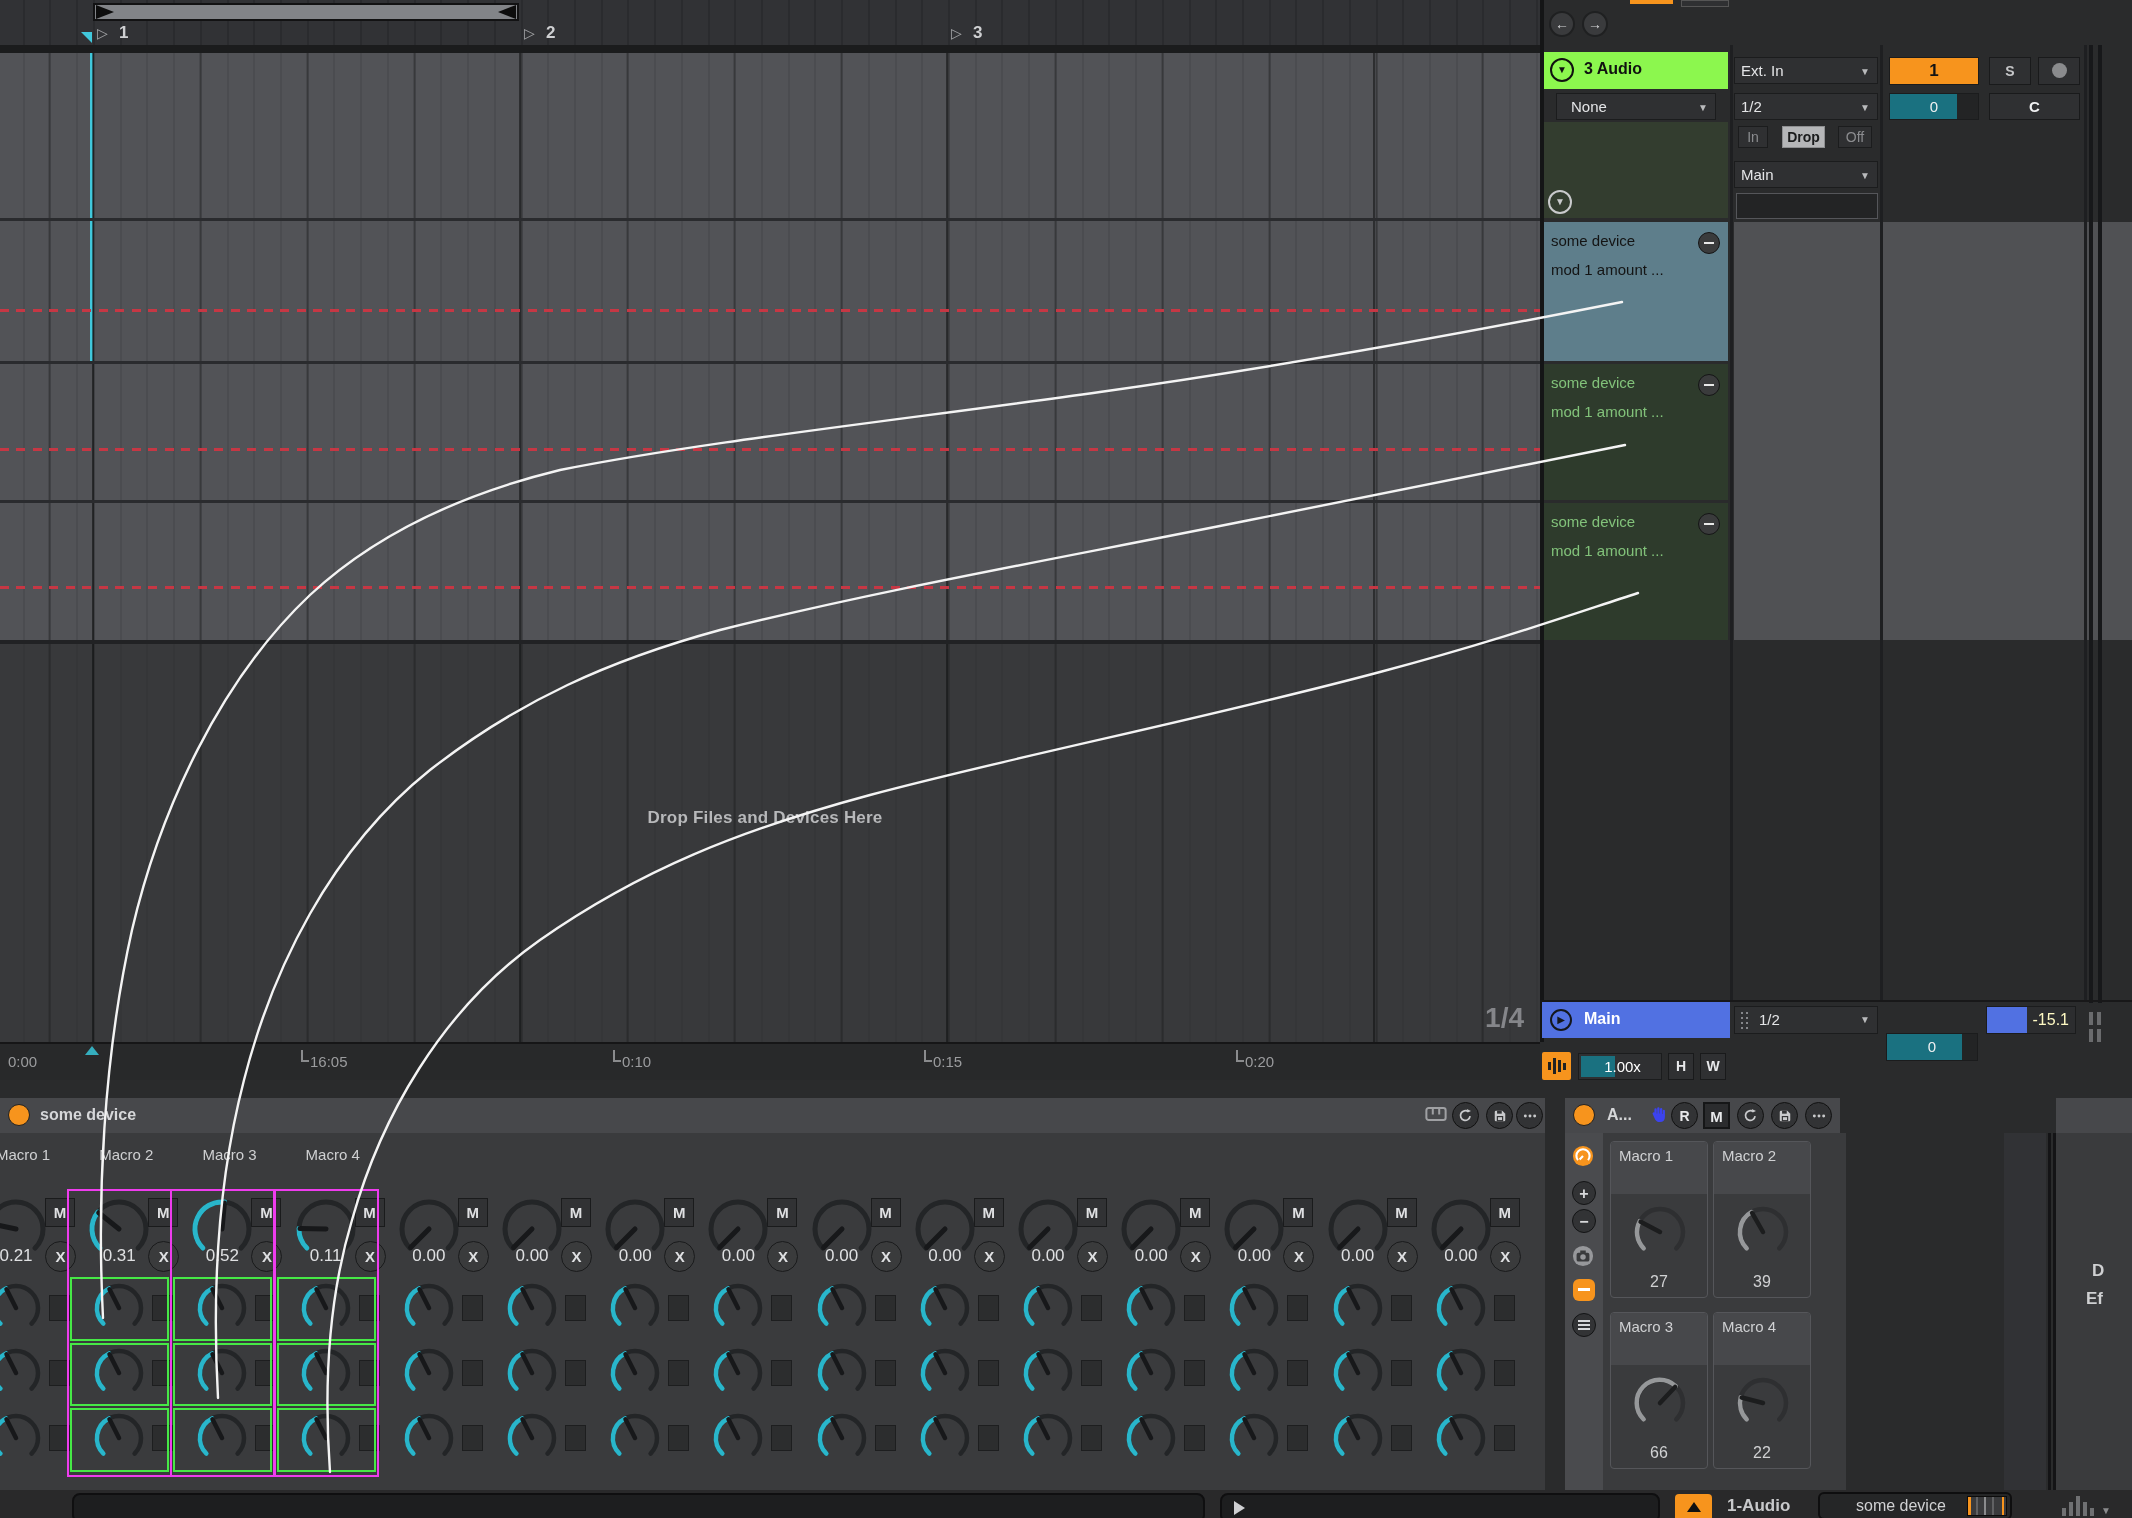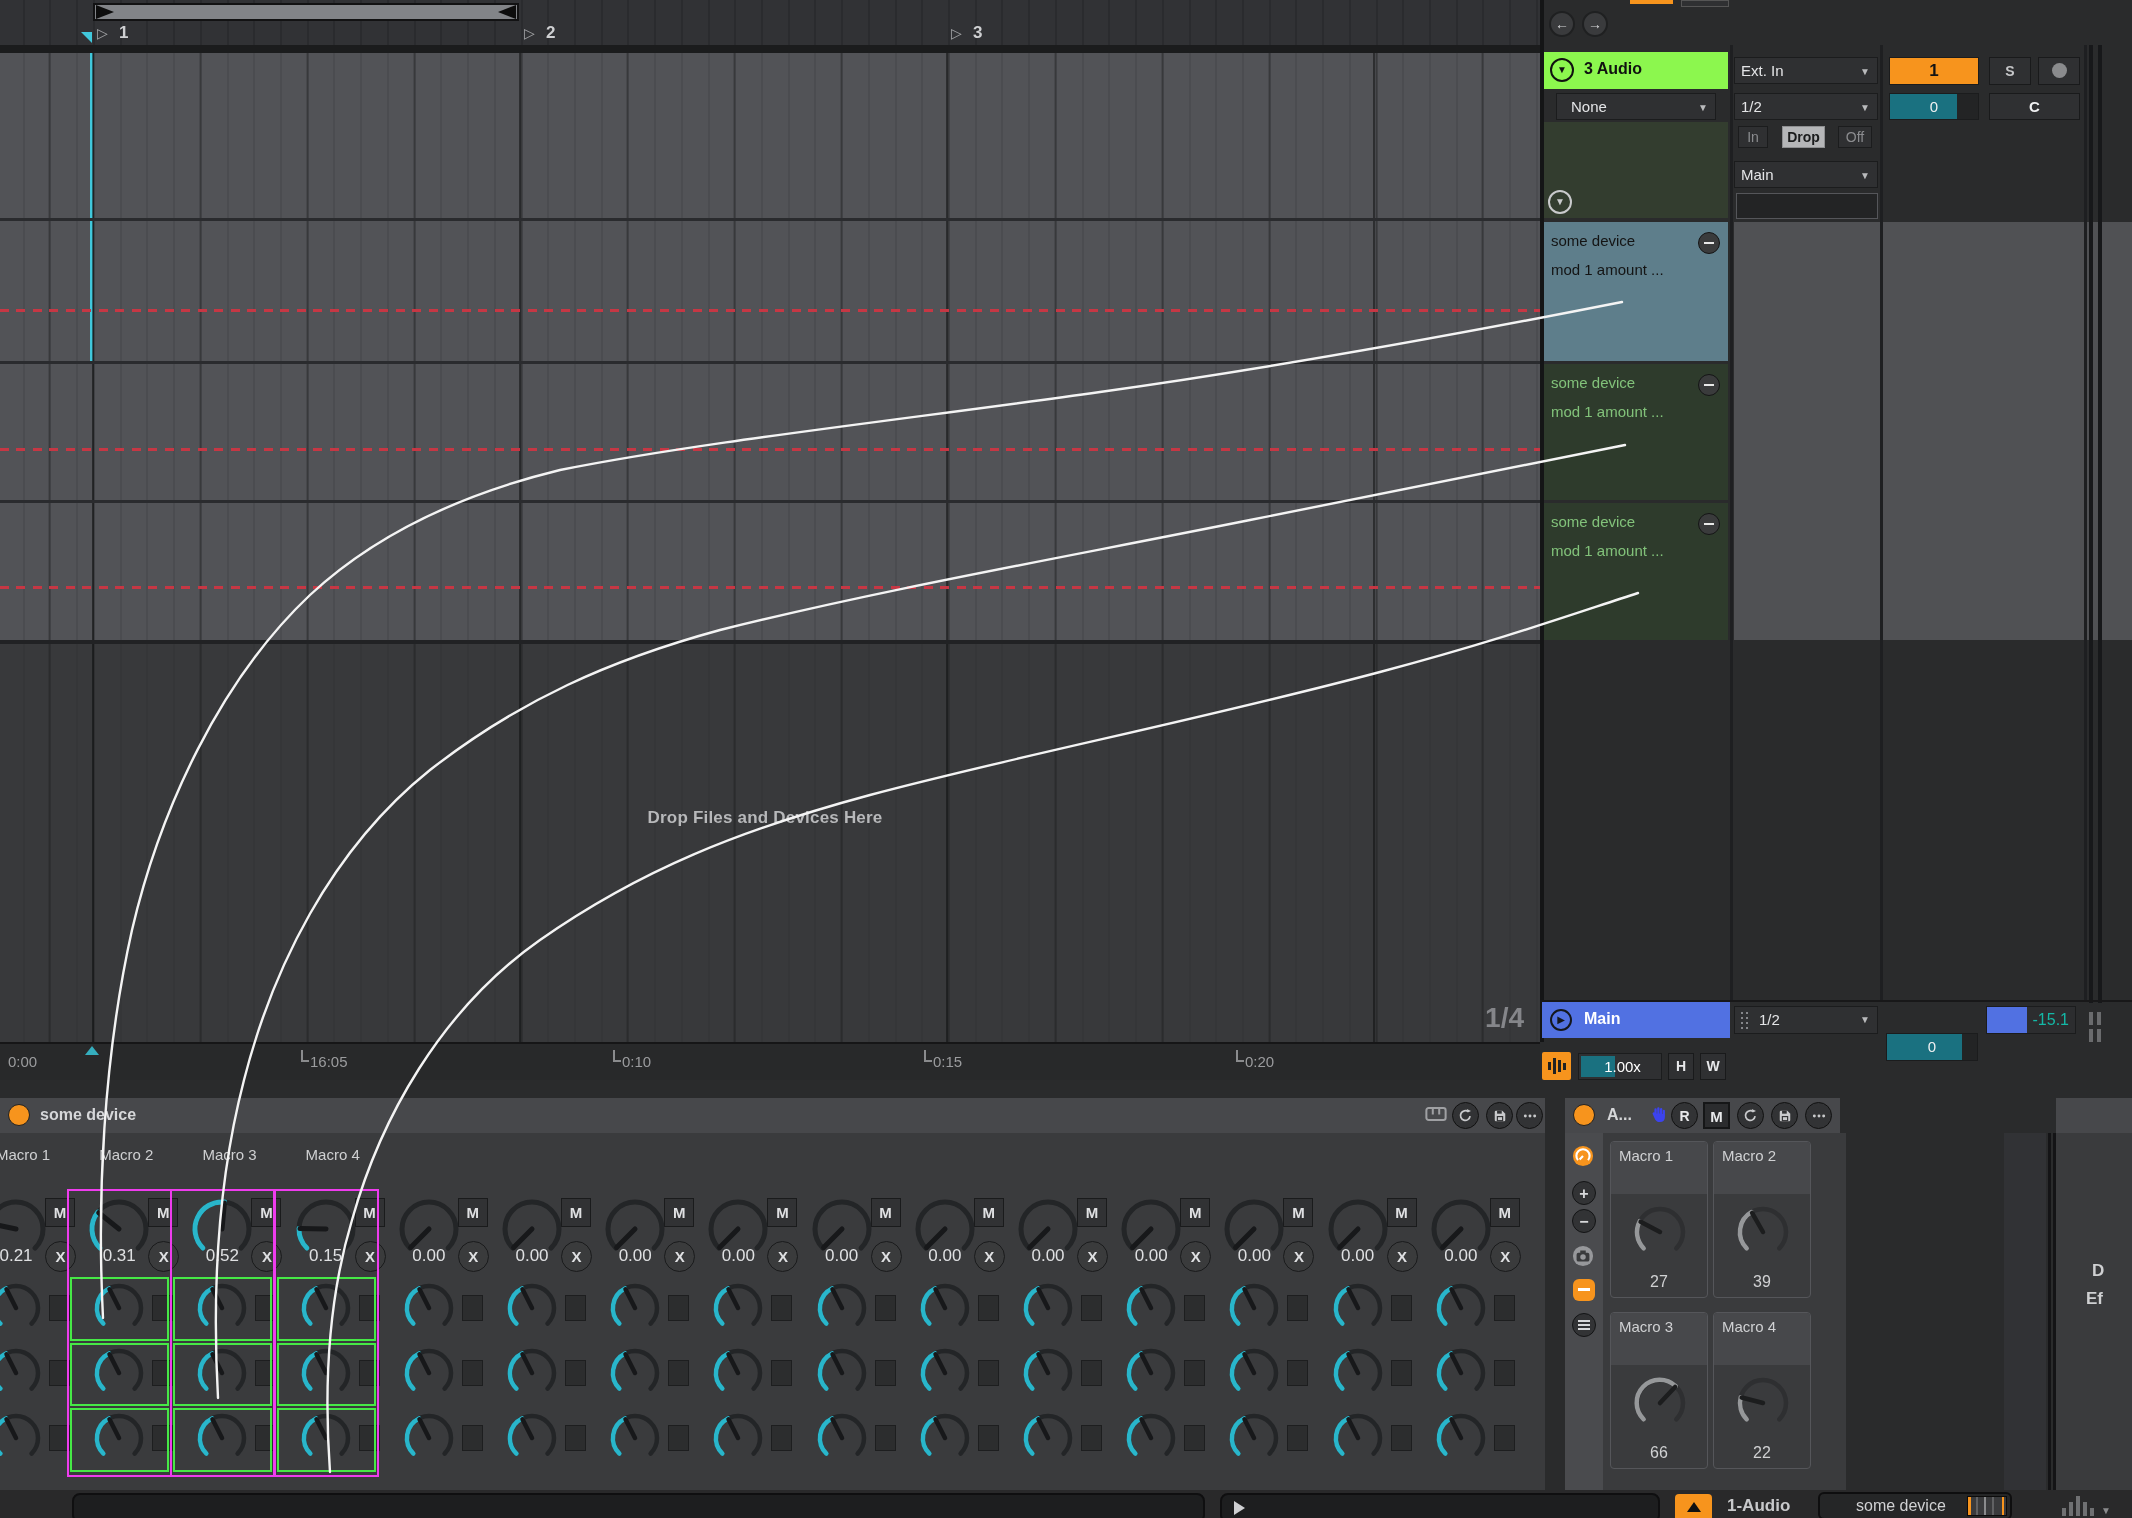--- a/index.html
+++ b/index.html
@@ -70,21 +70,21 @@
   .teal-box{background:#232425;border:1px solid #1b1c1d;box-sizing:border-box;position:relative;}
   .teal-fill{position:absolute;left:0;top:0;bottom:0;background:var(--tealbox);}
   .teal-box span{position:relative;display:block;text-align:center;color:#f0f1f2;font-size:15px;line-height:25px;}
   
   .main-bar{left:1542px;top:1002px;width:188px;height:36px;background:var(--blue);}
   .play-ring{position:absolute;left:8px;top:7px;width:22px;height:22px;border:2px solid #14171c;
     border-radius:50%;box-sizing:border-box;color:#14171c;font-size:10px;text-align:center;line-height:18px;}
   .vol-box{left:1986px;top:1006px;width:90px;height:28px;background:#2c2d2f;border:1px solid #1b1c1d;
     box-sizing:border-box;position:absolute;}
   .vol-fill{position:absolute;left:0;top:0;bottom:0;width:46%;background:var(--blue);}
-  .vol-box span{position:relative;display:block;text-align:right;padding-right:6px;color:#14b8a6;
+  .vol-box span{position:relative;display:block;text-align:right;padding-right:6px;color:#fef9c3;
     font-size:16px;line-height:26px;}
   .sbars{width:12px;height:13px;background:
     linear-gradient(90deg,#6a6b6d 0 4px,transparent 4px 8px,#6a6b6d 8px 12px);}
   .sq-btn{background:#2f3032;border:1px solid #191a1b;box-sizing:border-box;color:#e8e9eb;
     font-size:14px;font-weight:700;text-align:center;}
   
   .dev-titlebar{left:0;top:1098px;width:1545px;height:35px;background:#47484b;}
   .dev-body{left:0;top:1133px;width:1545px;height:357px;background:#3a3b3d;overflow:hidden;}
   .led{position:absolute;left:8px;top:6px;width:22px;height:22px;border-radius:50%;
     background:var(--orange);border:1px solid #222;box-sizing:border-box;}
@@ -411,21 +411,21 @@
           <line x1="27" y1="27" x2="17.5" y2="8.3" stroke="#17181a" stroke-width="4.5" stroke-linecap="round"></line>
         </svg></div>
       <div class="small-sq" style="left: 255.4px; top: 292px;"></div>
       <div class="knob-wrap" style="left: 292.6px; top: 63px; width: 66px; height: 66px;"><svg width="66" height="66" viewBox="0 0 66 66">
           <path d="M 13.9 52.1 A 27 27 0 1 1 52.1 52.1" stroke="#232527" stroke-width="5" fill="none" stroke-linecap="round"></path>
           <path d="M 13.9 52.1 A 27 27 0 0 1 6.0 32.6" stroke="#29B6CB" stroke-width="5" fill="none" stroke-linecap="round"></path>
           <line x1="33" y1="33" x2="7.0" y2="32.6" stroke="#17181a" stroke-width="5" stroke-linecap="round"></line>
         </svg></div>
       <div class="mbtn" style="left: 354.6px; top: 65px;">M</div>
       <div class="xbtn" style="left: 354.6px; top: 108px;">X</div>
-      <div class="kval" style="left: 287.6px; top: 113px;">0.15</div>
+      <div class="kval" style="left: 287.6px; top: 113px;">0.11</div>
       <div class="knob-wrap" style="left: 298.6px; top: 148px; width: 54px; height: 54px;"><svg width="54" height="54" viewBox="0 0 54 54">
           <path d="M 11.4 42.6 A 22 22 0 1 1 42.6 42.6" stroke="#232527" stroke-width="4.5" fill="none" stroke-linecap="round"></path>
           <path d="M 11.4 42.6 A 22 22 0 0 1 17.0 7.4" stroke="#29B6CB" stroke-width="4.5" fill="none" stroke-linecap="round"></path>
           <line x1="27" y1="27" x2="17.5" y2="8.3" stroke="#17181a" stroke-width="4.5" stroke-linecap="round"></line>
         </svg></div>
       <div class="small-sq" style="left: 358.6px; top: 162px;"></div>
       <div class="knob-wrap" style="left: 298.6px; top: 213px; width: 54px; height: 54px;"><svg width="54" height="54" viewBox="0 0 54 54">
           <path d="M 11.4 42.6 A 22 22 0 1 1 42.6 42.6" stroke="#232527" stroke-width="4.5" fill="none" stroke-linecap="round"></path>
           <path d="M 11.4 42.6 A 22 22 0 0 1 17.0 7.4" stroke="#29B6CB" stroke-width="4.5" fill="none" stroke-linecap="round"></path>
           <line x1="27" y1="27" x2="17.5" y2="8.3" stroke="#17181a" stroke-width="4.5" stroke-linecap="round"></line>

